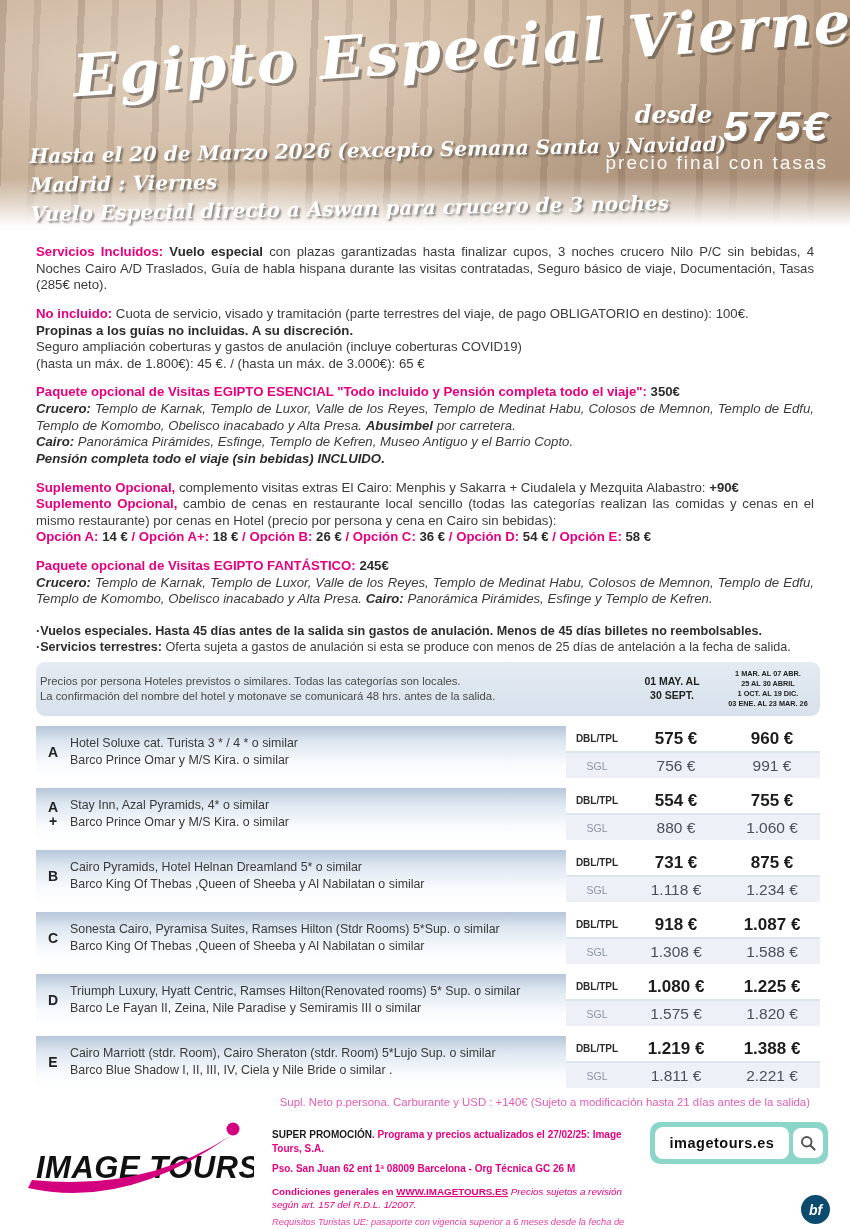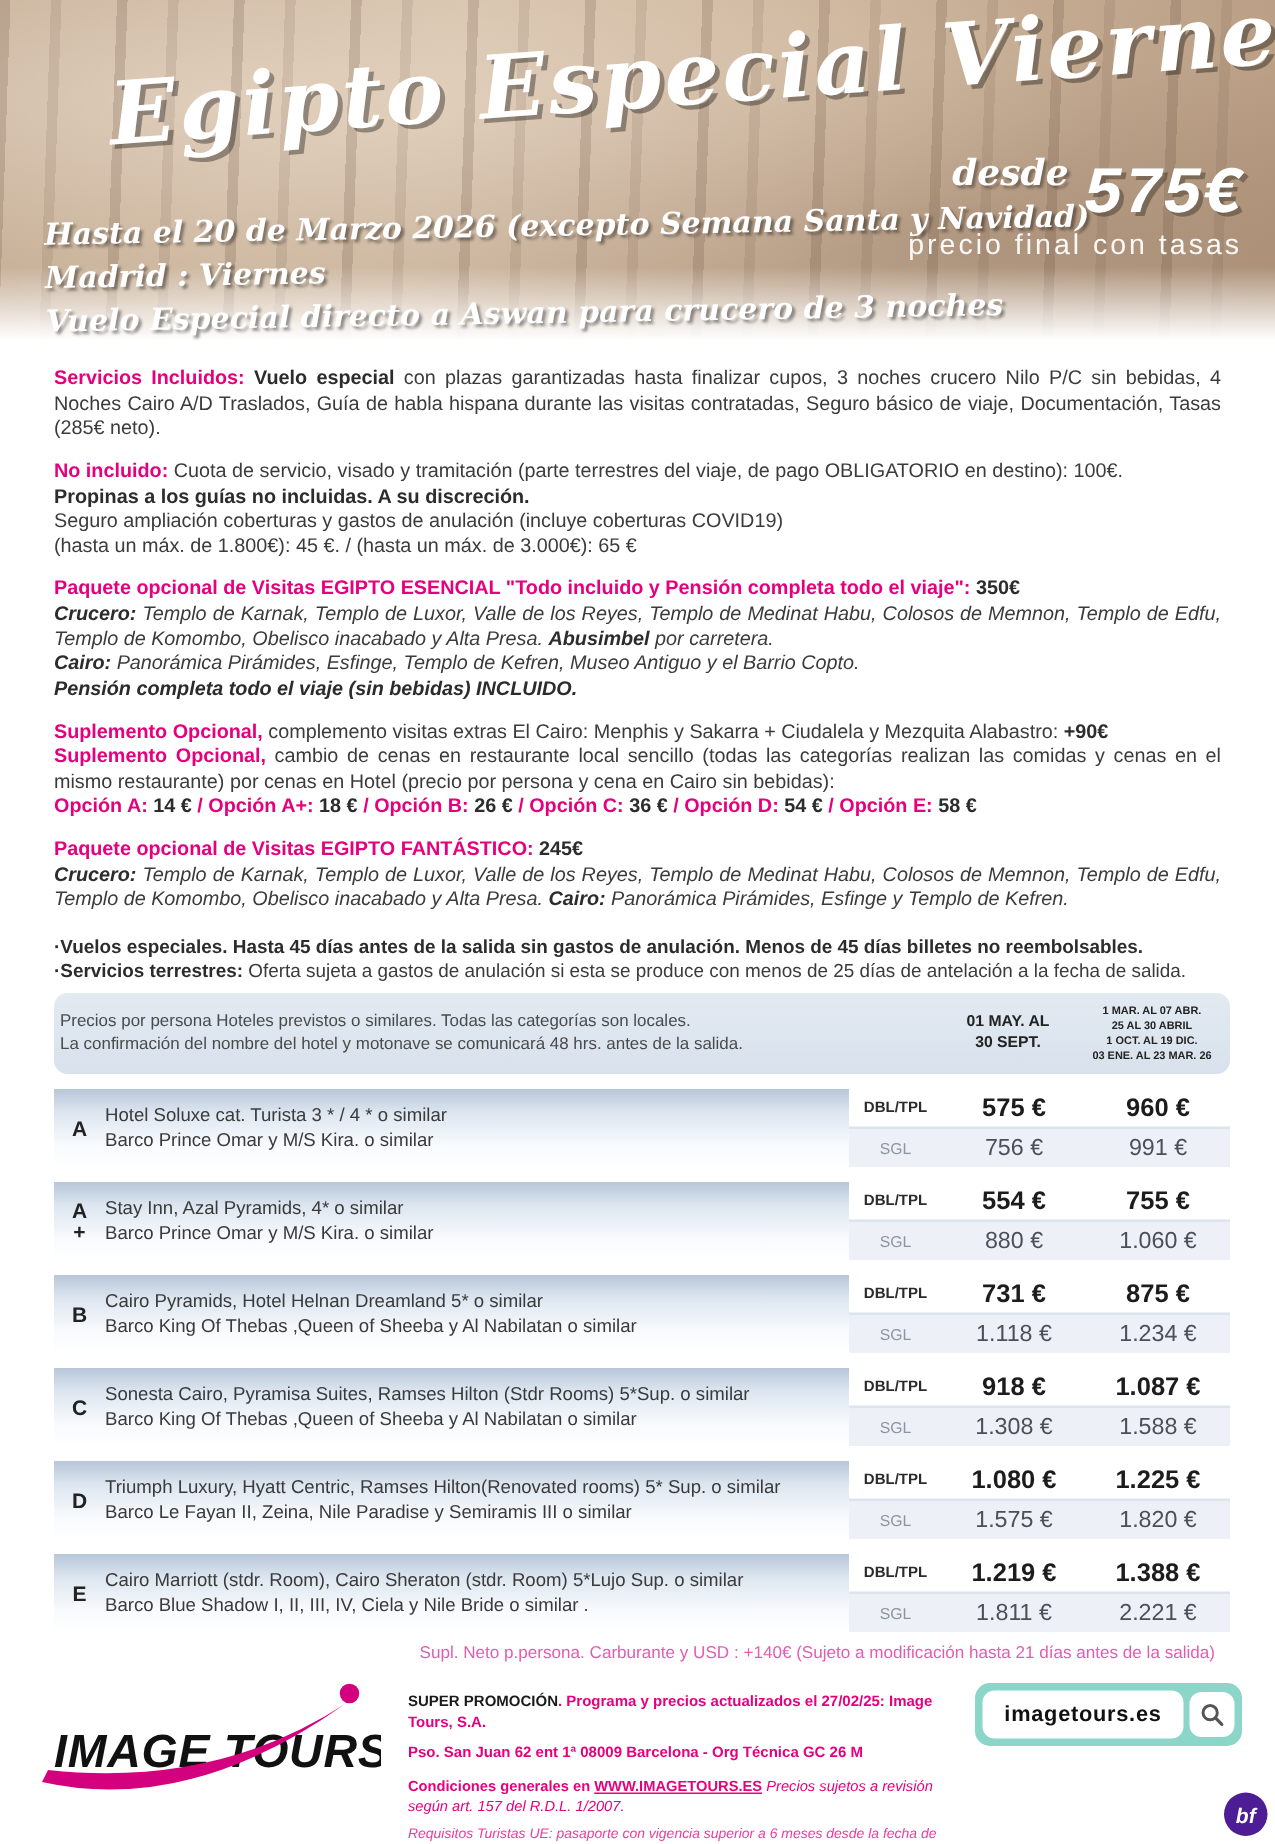--- a/index.html
+++ b/index.html
@@ -93,22 +93,22 @@
   .site-box {
     flex:1; background:#ffffff; border-radius:8px; height:32px;
     display:flex; align-items:center; justify-content:center;
     font-size:14.5px; font-weight:bold; color:#111; letter-spacing:0.5px;text-align:right;
   }
   .site-glass {
     width:30px; height:30px; margin-left:4px; background:#ffffff; border-radius:8px;
     display:flex; align-items:center; justify-content:center;
   }
   .bf-badge {
-    position:absolute; right:5px; bottom:5px; width:29px; height:29px; border-radius:50%;
-    background:#4c1d95; color:#fff; font-weight:bold; font-style:italic; font-size:14px;
+    position:absolute; right:20px; bottom:5px; width:29px; height:29px; border-radius:50%;
+    background:#0c4a6e; color:#fff; font-weight:bold; font-style:italic; font-size:14px;
     display:flex; align-items:center; justify-content:center;
   }
 </style>
 </head>
 <body>
 
 <div class="page">
 
   <div class="hero">
     <div class="hero-title script">Egipto Especial Viernes</div>

